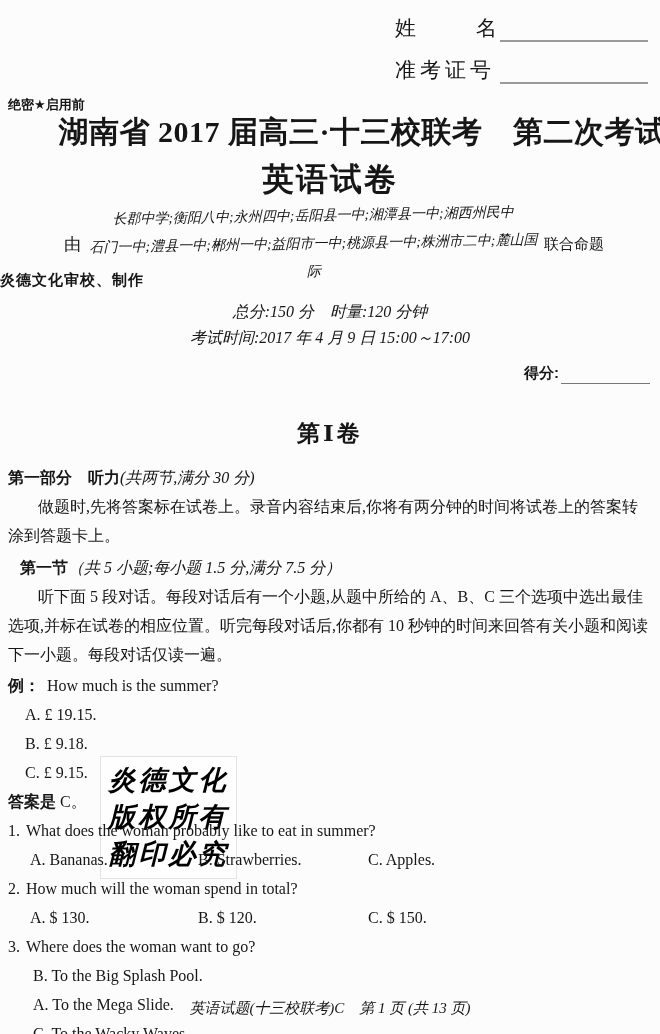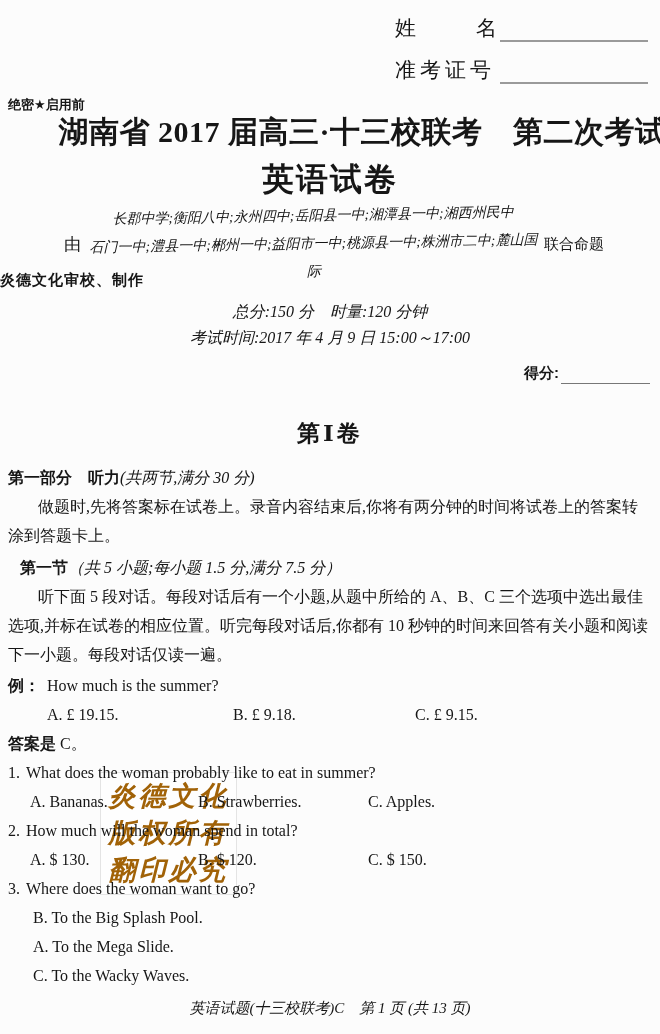--- a/index.html
+++ b/index.html
@@ -42,30 +42,30 @@
   .indent{text-indent:30px;}
   .m3{margin-top:3px;margin-left:12px;}
   .m2{margin-top:2px;}
   .ex-line{display:flex;}
   .ex-label{margin-right:7px;white-space:nowrap;}
   .q-line{display:flex;}
   .q-num{margin-right:6px;}
   .opt-row{display:flex;margin-left:22px;}
   .opt-row .c1{width:168px;}
   .opt-row .c2{width:170px;}
-  .opt-row.example{margin-left:39px;}
+  .opt-row.example{margin-left:17px;flex-direction:column;}
   .opt-row.example .c1{width:186px;}
   .opt-row.example .c2{width:182px;}
   .stacked{margin-left:25px;}
 
   
   .watermark{position:absolute;left:100px;top:756px;width:135px;height:121px;
              border:1px solid #e4e4e4;background:#fefefe;z-index:1;
              display:flex;flex-direction:column;justify-content:space-evenly;align-items:center;
-             color:#a16207;font-size:27px;font-weight:700;font-style:italic;margin-top:16px;}
+             color:#000000;font-size:27px;font-weight:700;font-style:italic;}
   .wm-line{line-height:1;letter-spacing:3px;white-space:nowrap;}
 
   .footer{position:absolute;top:999px;left:0;width:100%;text-align:center;font-size:15px;z-index:2;}
 </style>
 </head>
 <body>
 
 <div class="page">
 
   <div class="watermark">

